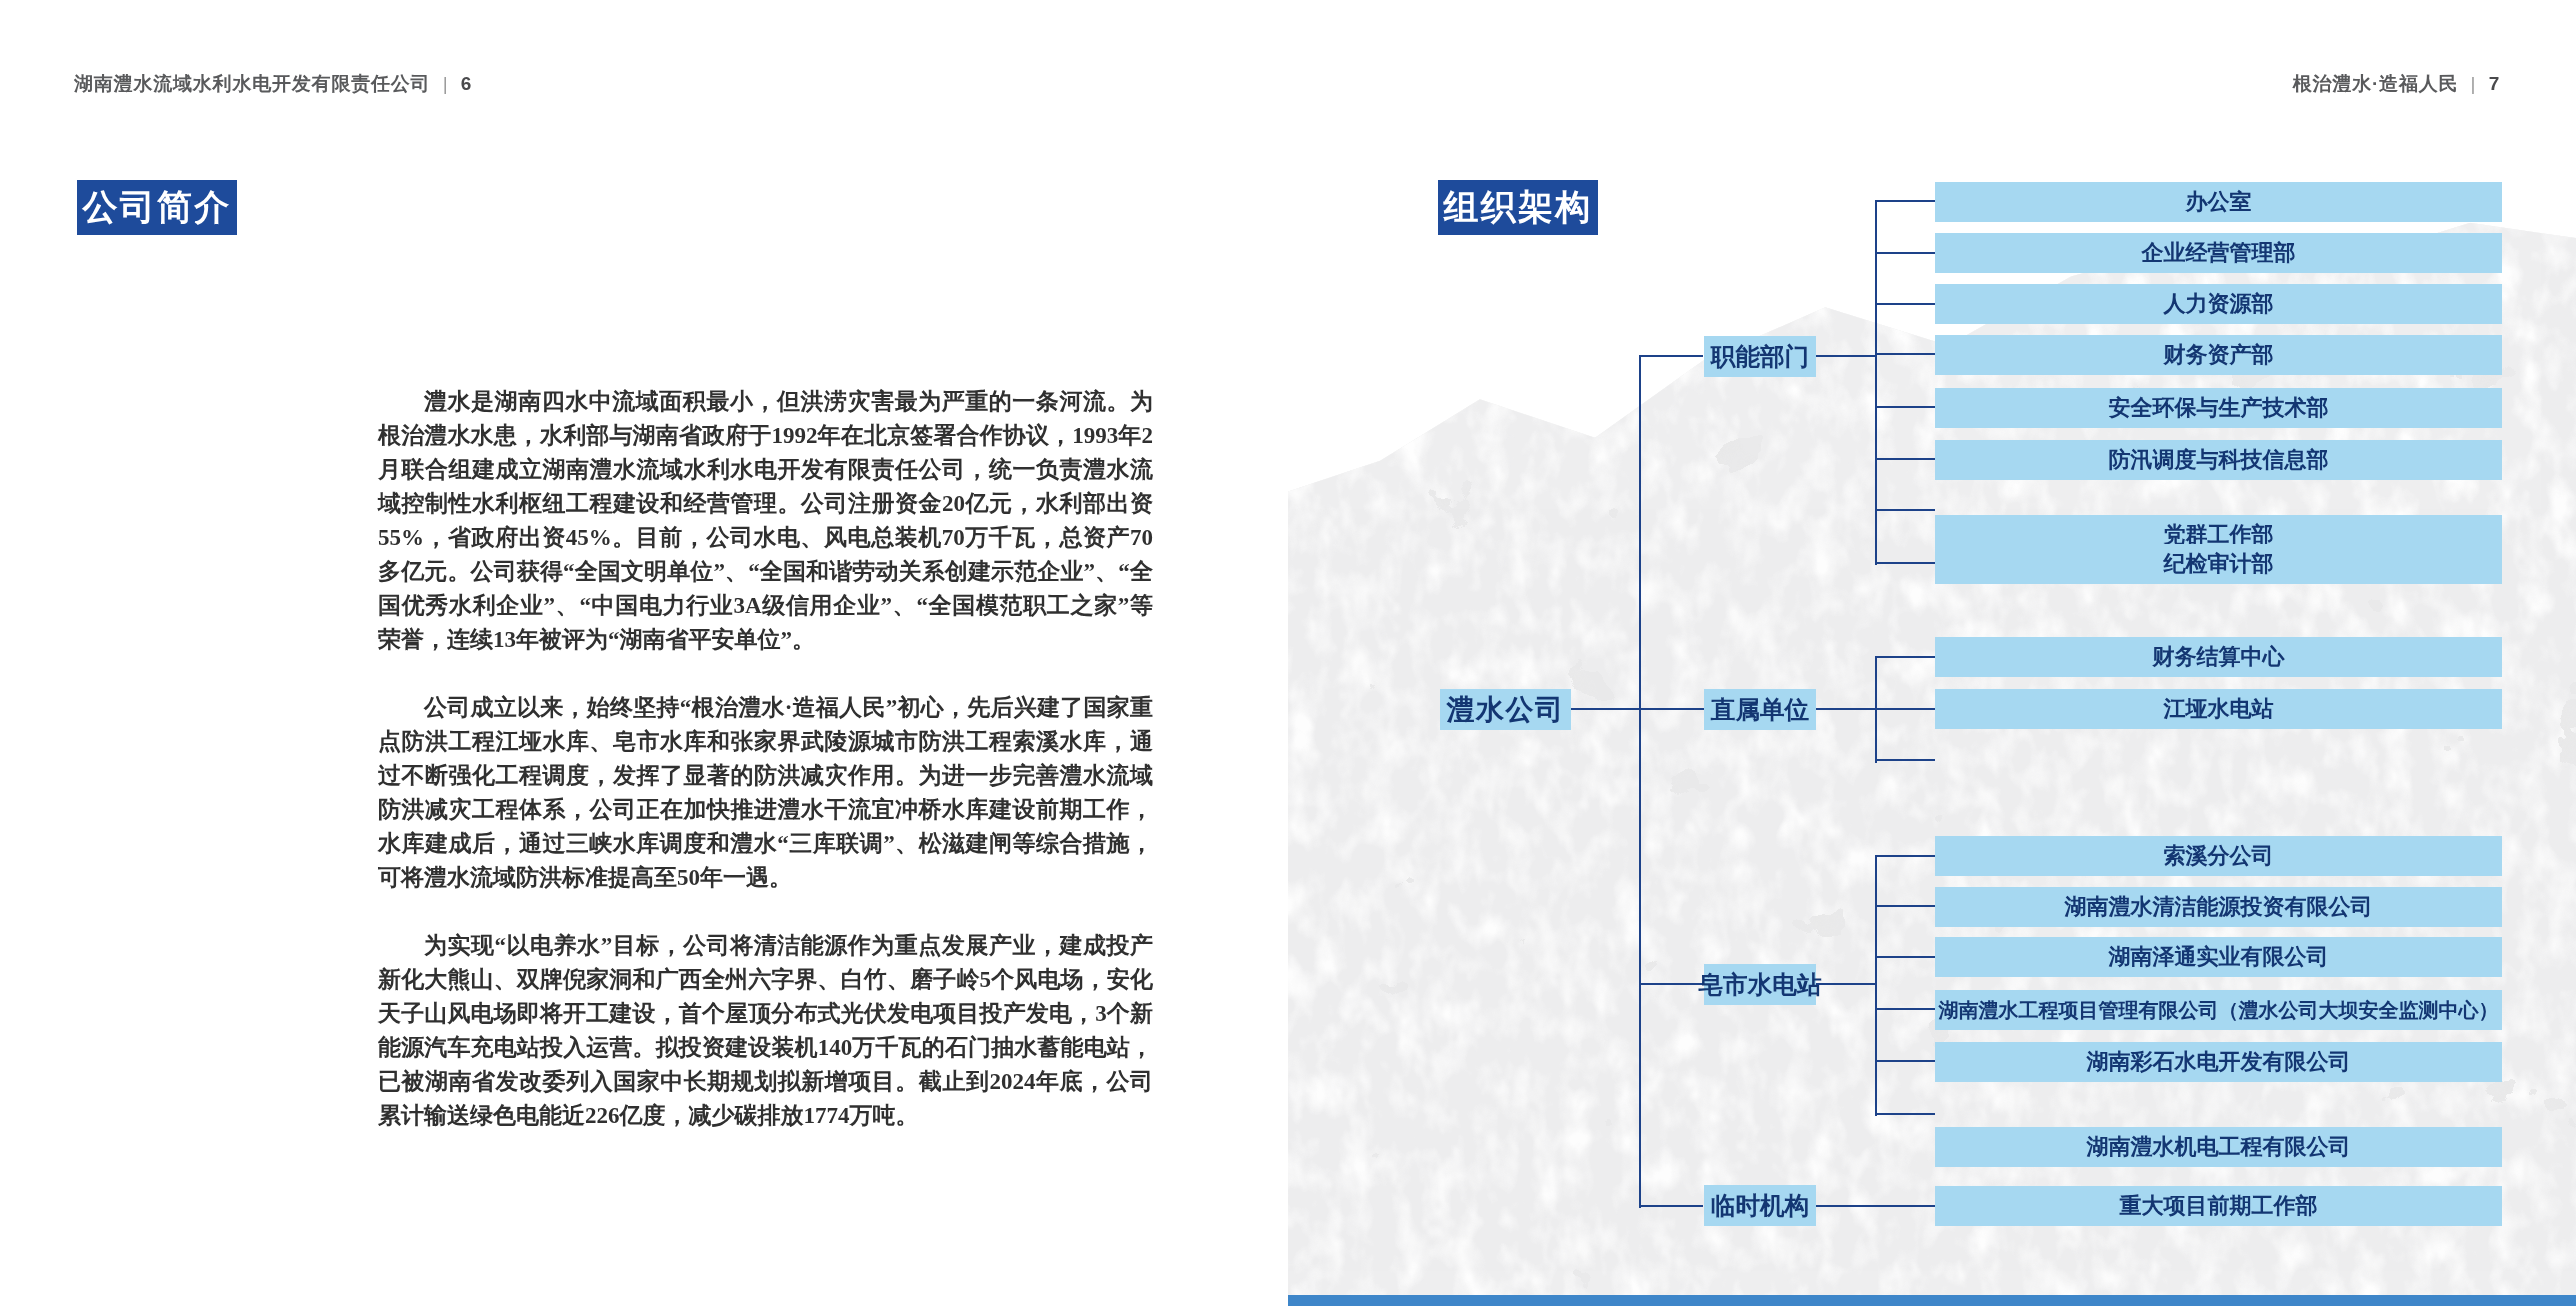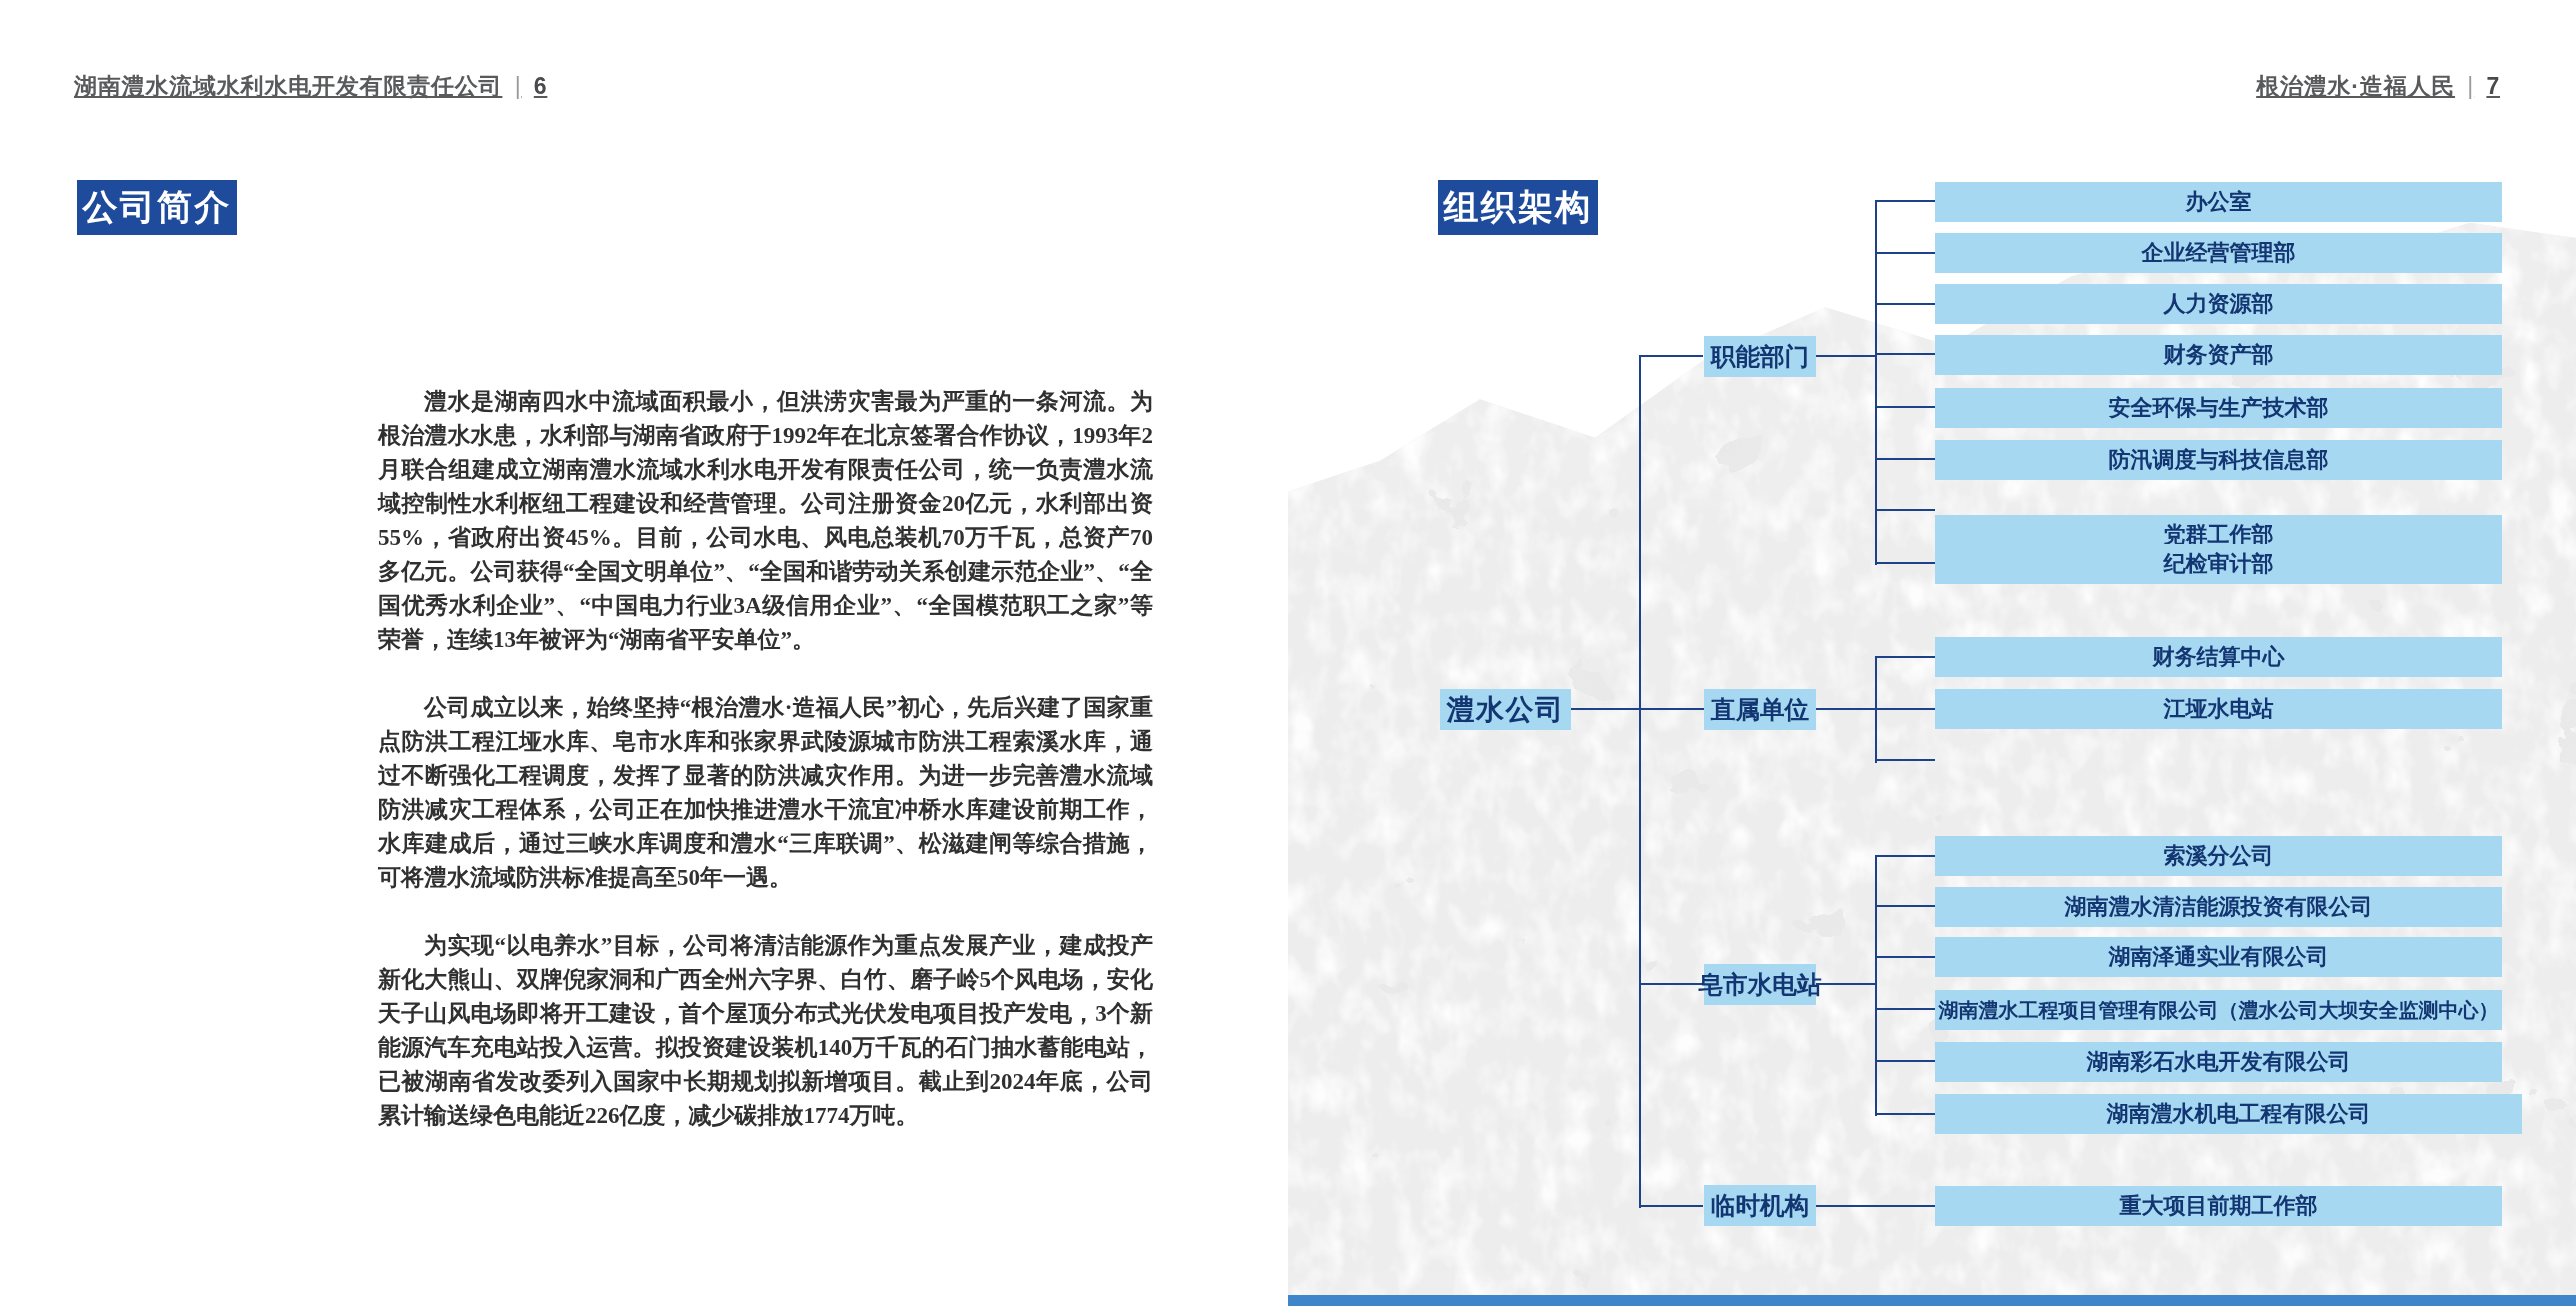--- a/index.html
+++ b/index.html
@@ -1,19 +1,19 @@
 <!DOCTYPE html>
 <html style="font-size:12.3px"><head>
 <meta charset="utf-8">
 <style>
   html,body{margin:0;padding:0;background:#ffffff;}
   #canvas{position:relative;width:2576px;height:1306px;background:#ffffff;overflow:hidden;
           font-family:"Liberation Sans",sans-serif;}
   
-  .hdr{position:absolute;top:71px;font-size:23px;font-weight:bold;color:#595a5c;letter-spacing:0.8px;white-space:nowrap;text-decoration:underline;}
+  .hdr{position:absolute;top:71px;font-size:19px;font-weight:bold;color:#595a5c;letter-spacing:0.8px;white-space:nowrap;}
   .hdr .sep{color:#9b9b9b;font-weight:normal;margin:0 12.3px;}
   .hdr .pnum{font-weight:bold;color:#4a4a4c;}
   
   .title-box{position:absolute;top:180px;height:55px;background:#1e4b9b;color:#ffffff;
              font-size:35px;font-weight:bold;letter-spacing:2.3px;display:flex;align-items:center;justify-content:center;}
   
   .bodytext{position:absolute;left:378px;top:385px;width:775px;color:#303030;
             font-family:"Liberation Serif",serif;font-weight:bold;font-size:23px;line-height:34px;text-align:justify;}
   .bodytext p{margin:0 0 34px 0;text-indent:2em;}
   
@@ -124,19 +124,19 @@
   <div class="obox" style="top:544px;">纪检审计部</div>
 
   <div class="obox" style="top:637px;">财务结算中心</div>
   <div class="obox" style="top:689px;">江垭水电站</div>
 
   <div class="obox" style="top:836px;">索溪分公司</div>
   <div class="obox" style="top:887px;">湖南澧水清洁能源投资有限公司</div>
   <div class="obox" style="top:937px;">湖南泽通实业有限公司</div>
   <div class="obox small" style="top:990px;">湖南澧水工程项目管理有限公司（澧水公司大坝安全监测中心）</div>
   <div class="obox" style="top:1042px;">湖南彩石水电开发有限公司</div>
-  <div class="obox" style="top:1094px;padding-left:20px;">湖南澧水机电工程有限公司</div>
+  <div class="obox" style="top:1127px;">湖南澧水机电工程有限公司</div>
 
   <div class="obox" style="top:1186px;">重大项目前期工作部</div>
 
   <div class="bottom-strip"></div>
 </div>
 
 
 </body></html>

